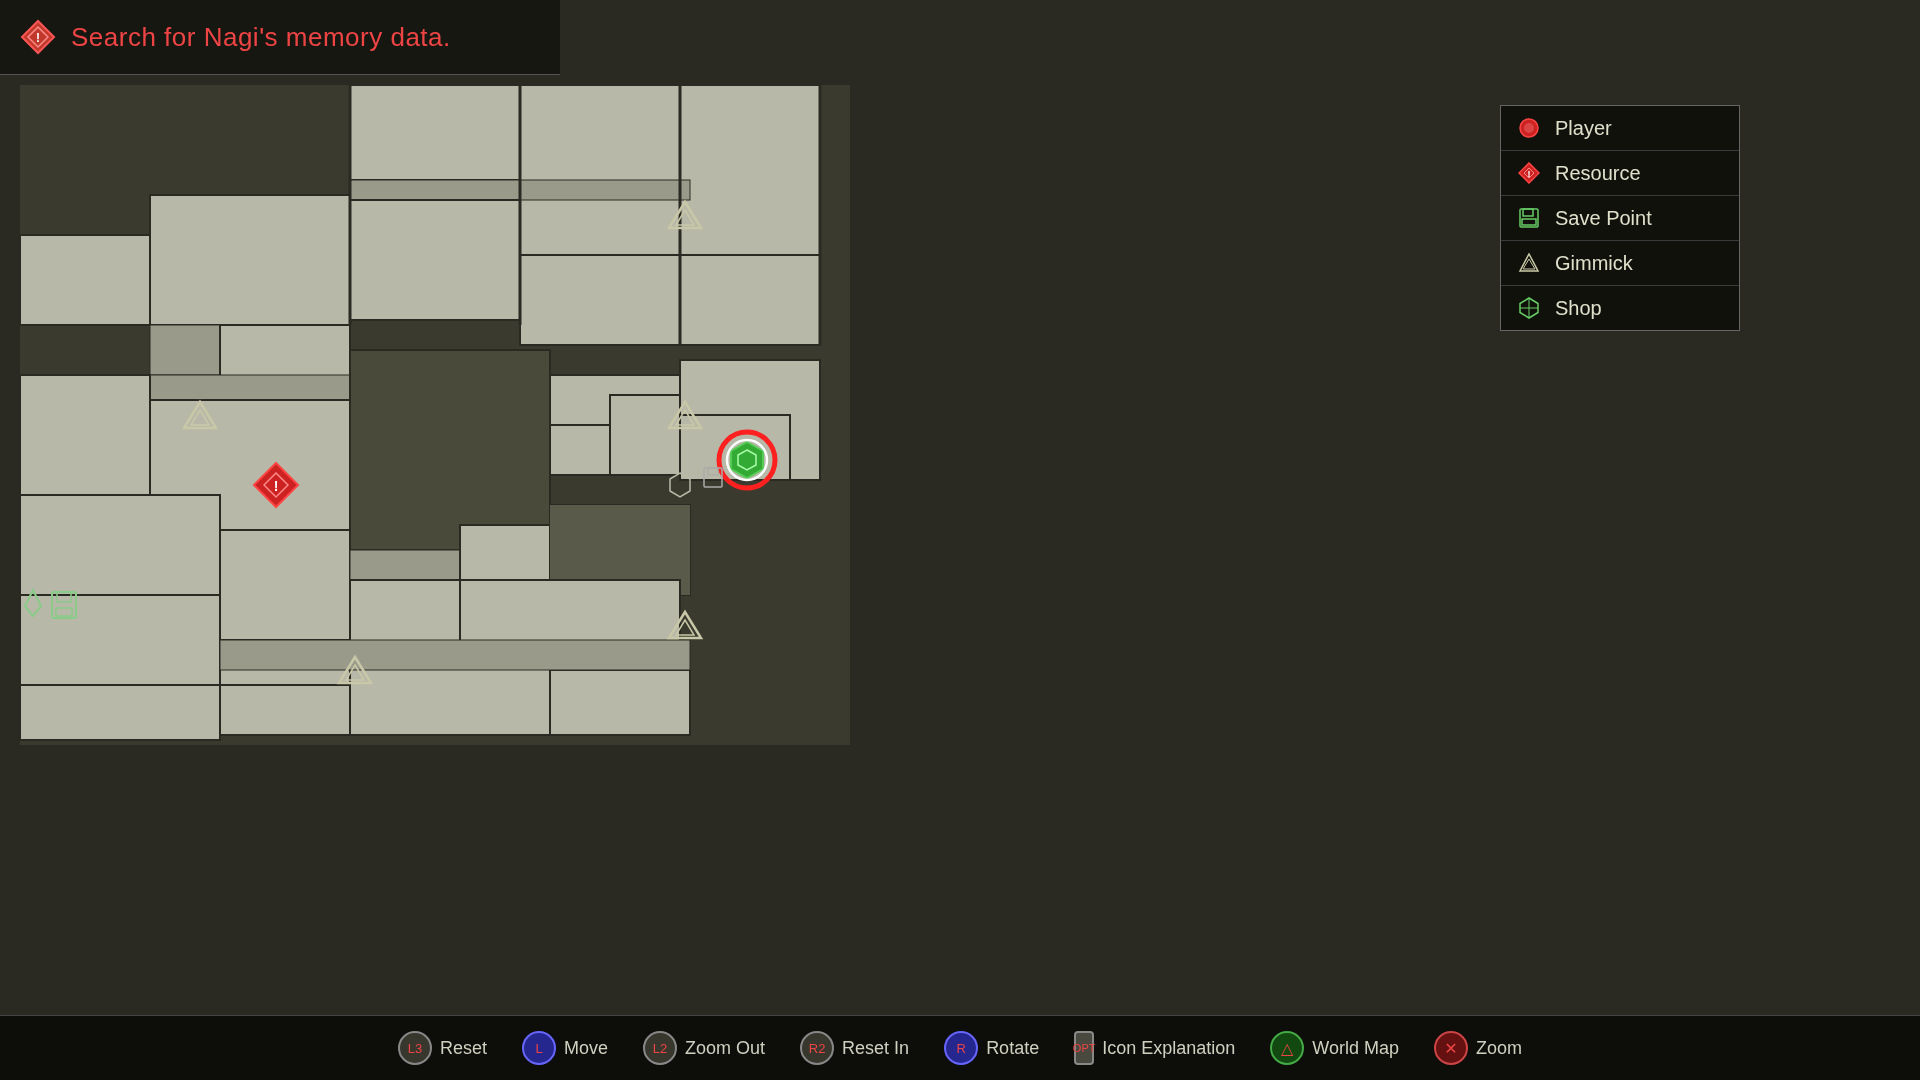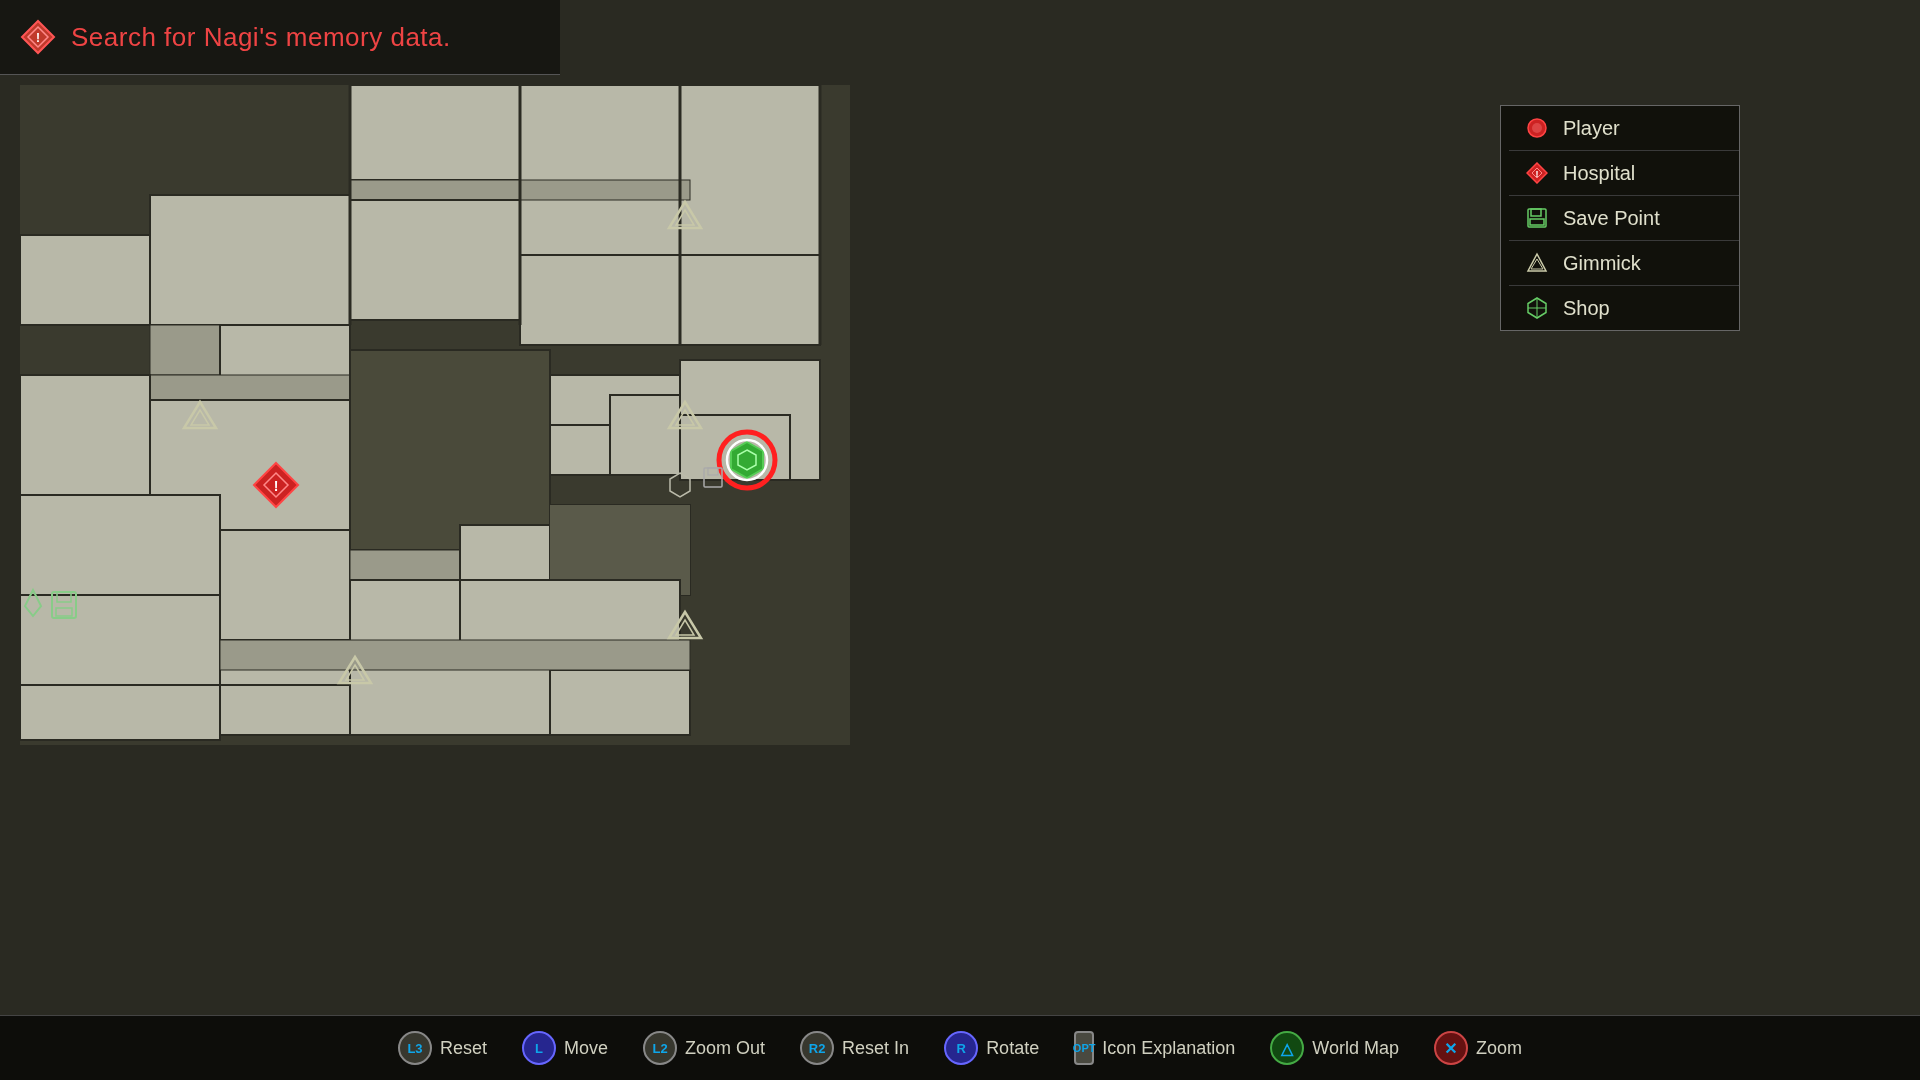--- a/index.html
+++ b/index.html
@@ -117,21 +117,20 @@
       background: rgba(15,15,10,0.92);
       border: 1px solid #666;
     }
 
     .legend-item {
       display: flex;
       align-items: center;
       padding: 10px 16px;
       gap: 14px;
       border-bottom: 1px solid #3a3a3a;
-      margin-left: 8px;
     }
 
     .legend-item:last-child {
       border-bottom: none;
     }
 
     .legend-icon {
       width: 24px;
       height: 24px;
       display: flex;
@@ -172,22 +171,22 @@
     .ctrl-badge {
       width: 34px;
       height: 34px;
       border-radius: 50%;
       background: rgba(60,60,50,0.9);
       border: 2px solid #888;
       display: flex;
       align-items: center;
       justify-content: center;
       font-size: 13px;
-      font-weight: bold;
-      color: #0ea5e9;
+      font-weight: normal;
+      color: #ef4444;
       flex-shrink: 0;
     }
 
     .ctrl-badge.special {
       border-radius: 4px;
       background: rgba(80,80,70,0.9);
       width: 20px;
       font-size: 11px;
     }
 
@@ -396,21 +395,21 @@
   </div>
 
   <div class="legend-item">
     <div class="legend-icon">
       <svg width="22" height="22" viewBox="0 0 22 22">
         <polygon points="11,1 21,11 11,21 1,11" fill="#cc2222" stroke="#ff4444" stroke-width="1.5"></polygon>
         <polygon points="11,6 16,11 11,16 6,11" fill="none" stroke="#ff8888" stroke-width="1"></polygon>
         <text x="11" y="15" text-anchor="middle" fill="white" font-size="9" font-weight="bold">!</text>
       </svg>
     </div>
-    <span class="legend-label">Hospital</span>
+    <span class="legend-label">Resource</span>
   </div>
 
   <div class="legend-item">
     <div class="legend-icon">
       <svg width="22" height="22" viewBox="0 0 22 22">
         <rect x="2" y="2" width="18" height="18" fill="none" stroke="#66cc66" stroke-width="1.5" rx="1"></rect>
         <rect x="5" y="2" width="10" height="7" fill="none" stroke="#66cc66" stroke-width="1.5"></rect>
         <rect x="4" y="12" width="14" height="6" fill="none" stroke="#66cc66" stroke-width="1.5"></rect>
       </svg>
     </div>

